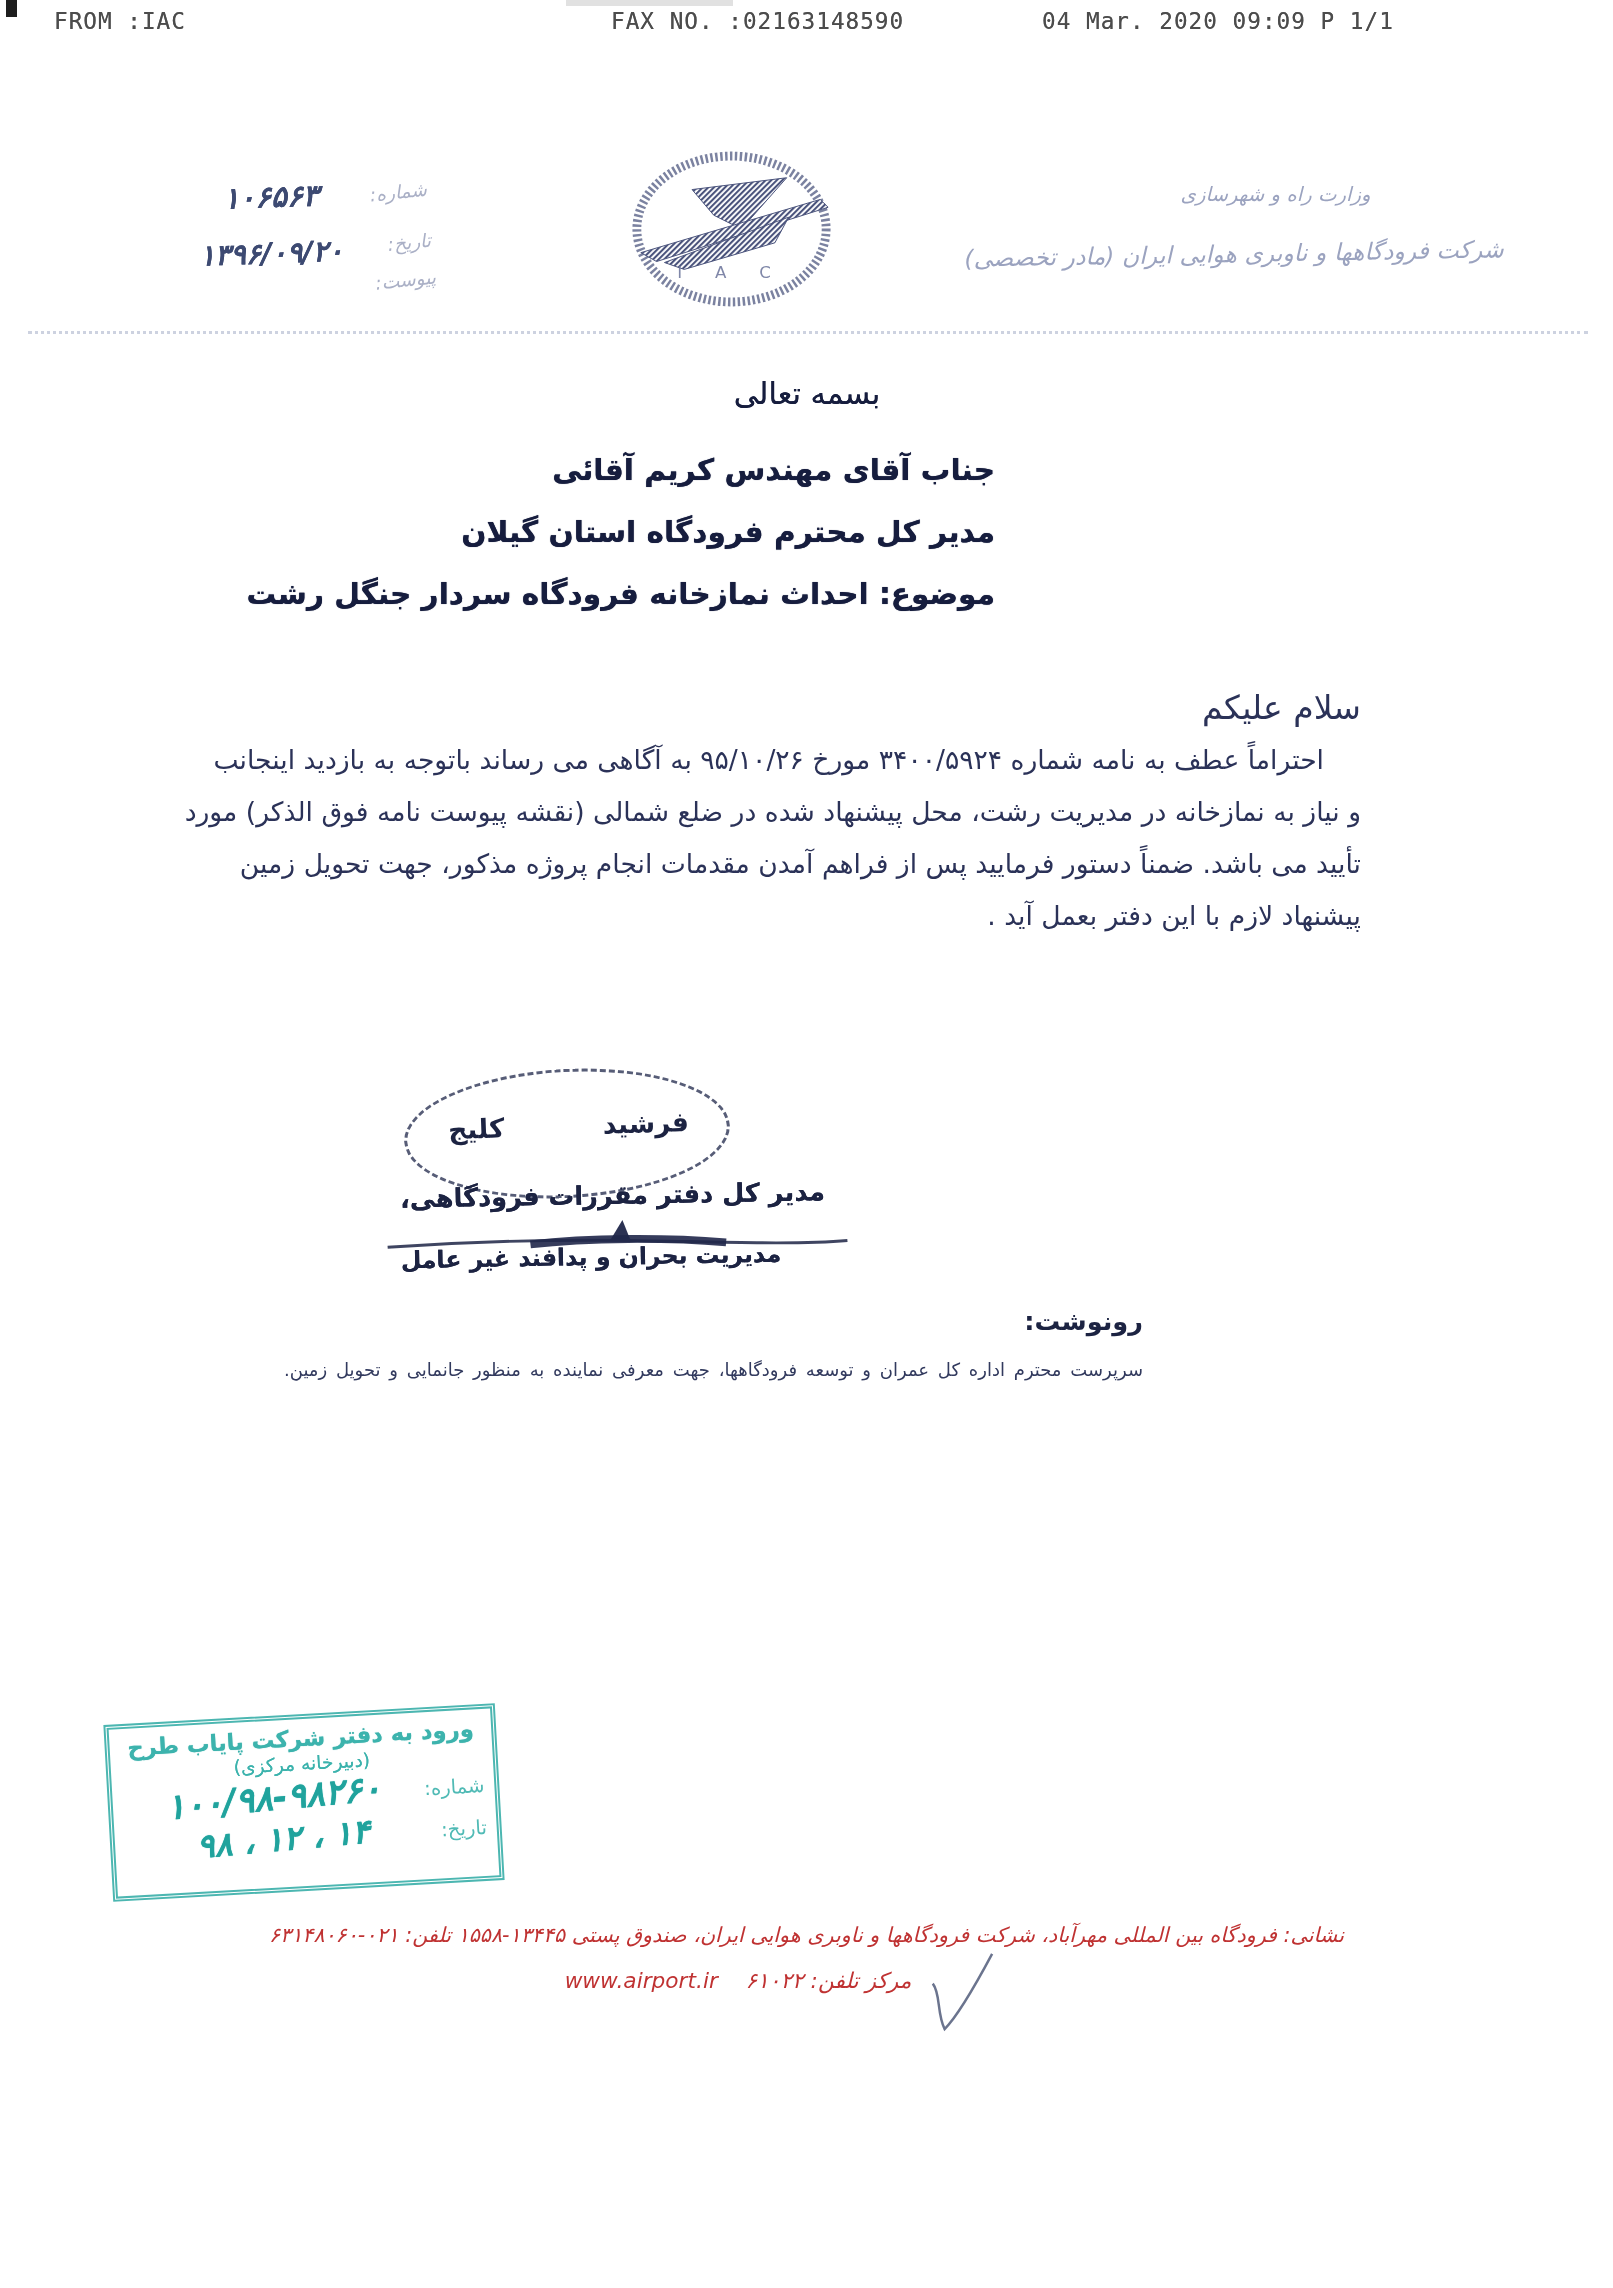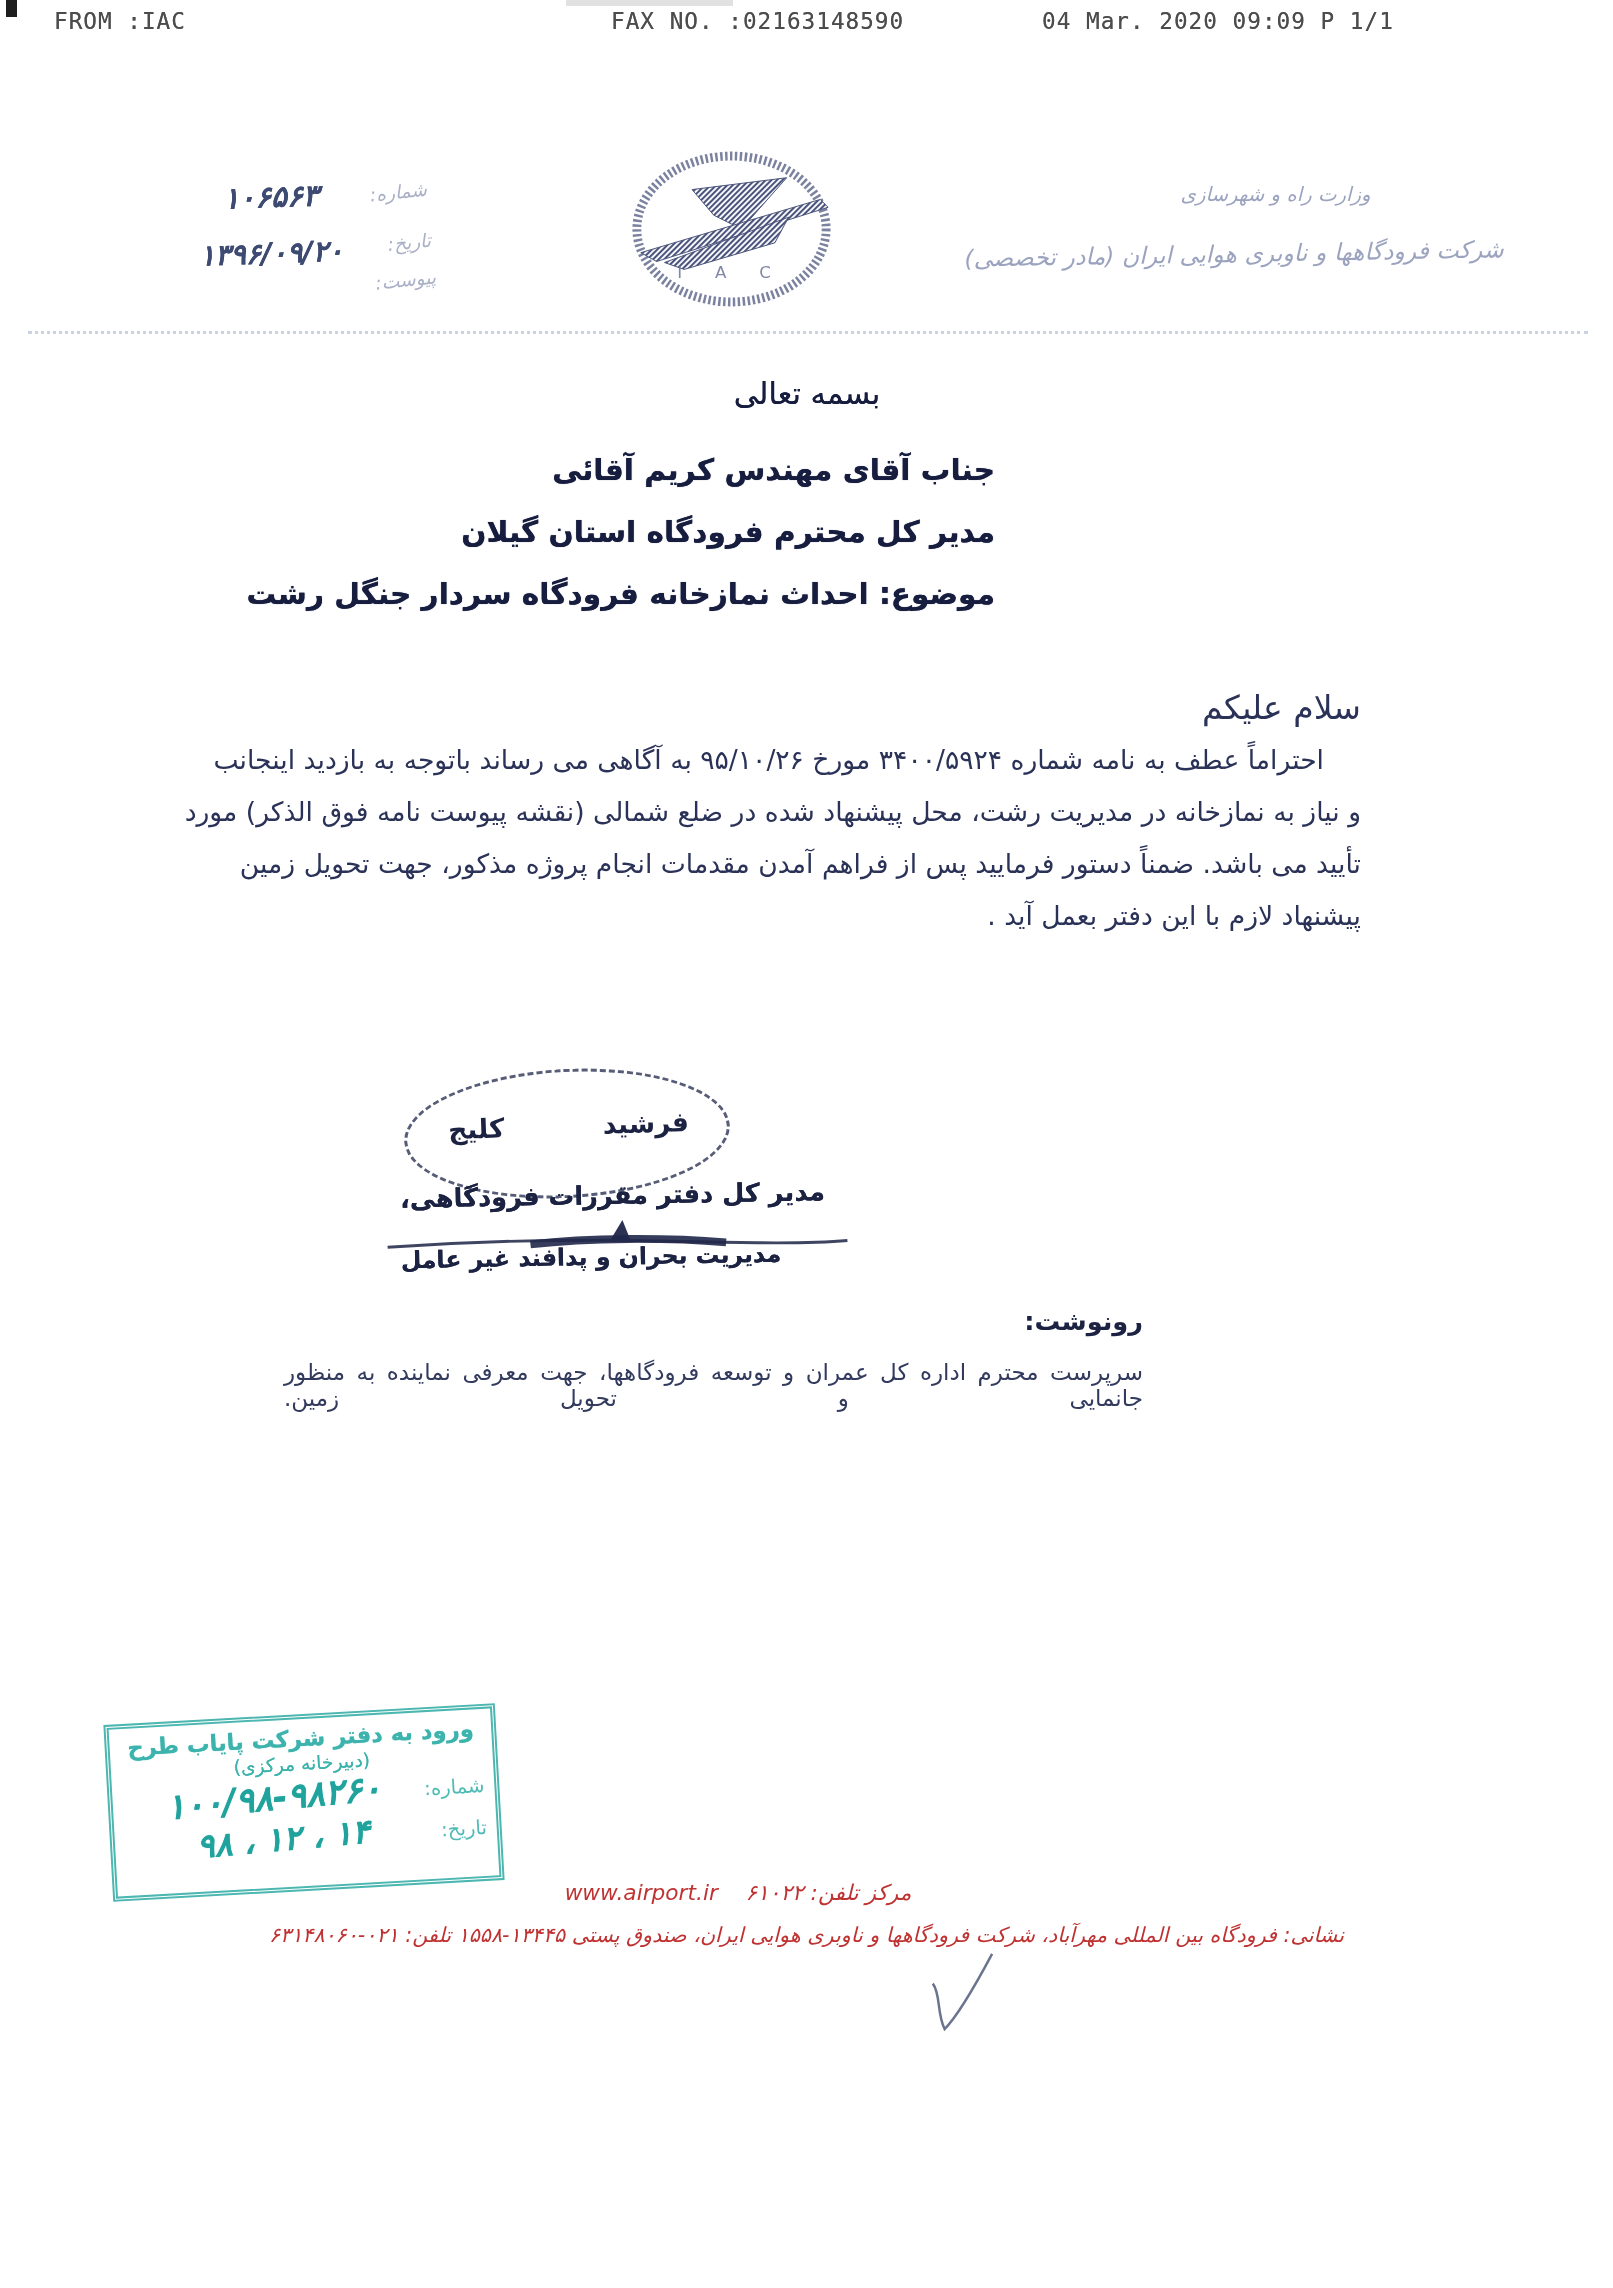--- a/index.html
+++ b/index.html
@@ -30,21 +30,21 @@
 
   .bodytxt{width:1107px;font-size:26.6px;color:#2b3258;}
   .bodytxt .bl{height:52px;line-height:52px;white-space:nowrap;}
   .jline{white-space:normal;text-align:justify;text-align-last:justify;}
 
   .sigoval{border:3px dashed #3a4160;border-radius:50%;opacity:.85;}
   .signame{font-size:26.6px;font-weight:bold;color:#1c2342;display:flex;justify-content:space-between;}
   .sigtitle{font-weight:bold;color:#1c2342;text-align:center;text-shadow:0 0 0.6px #1c2342;}
 
   .cc-label{font-size:25.6px;font-weight:bold;color:#1c2342;}
-  .cc-item{font-size:23px;color:#323a5e;}
+  .cc-item{font-size:18px;color:#323a5e;}
 
   
   .stamp{
     border:5.9px double #45b4ae;color:#35b0aa;transform:rotate(-3.2deg);
     padding:5.9px 9.9px;box-sizing:border-box;opacity:.96;
   }
   .stamp .t1{font-size:22.7px;font-weight:bold;text-align:center;letter-spacing:1px;
              text-shadow:0 0 0.8px #45b4ae;}
   .stamp .t2{font-size:18.7px;text-align:center;margin-top:2px;text-shadow:0 0 0.6px #45b4ae;}
   .stamp .row{display:flex;align-items:center;margin-top:2px;}
@@ -130,21 +130,21 @@
       <span class="lbl">شماره:</span>
       <span class="val num-ltr">۱۰۰/۹۸-۹۸۲۶۰</span>
     </div>
     <div class="row">
       <span class="lbl">تاریخ:</span>
       <span class="val num-ltr" style="font-size:33px;">۹۸ ، ۱۲ ، ۱۴</span>
     </div>
   </div>
 
   <div class="abs footer rtl" style="left:118px;top:1923px;width:1377px;font-size:20.7px;">نشانی: فرودگاه بین المللی مهرآباد، شرکت فرودگاهها و ناوبری هوایی ایران، صندوق پستی ۱۳۴۴۵-۱۵۵۸ تلفن: ۰۲۱-۶۳۱۴۸۰۶۰</div>
-  <div class="abs footer rtl" style="left:0;top:1880px;width:1476px;font-size:21.7px;">
+  <div class="abs footer rtl" style="left:0;top:1968px;width:1476px;font-size:21.7px;">
     <span>مرکز تلفن: ۶۱۰۲۲</span>
     &nbsp;&nbsp;
     <span class="num-ltr">www.airport.ir</span>
   </div>
   <svg class="abs" style="left:911px;top:1950px;" width="94" height="89" viewBox="0 0 95 90">
     <path d="M82,4 C66,34 48,66 34,80 C26,64 30,44 22,34" fill="none" stroke="#3a4668" stroke-width="2.5" opacity="0.75"></path>
   </svg>
 
 </div>
 

